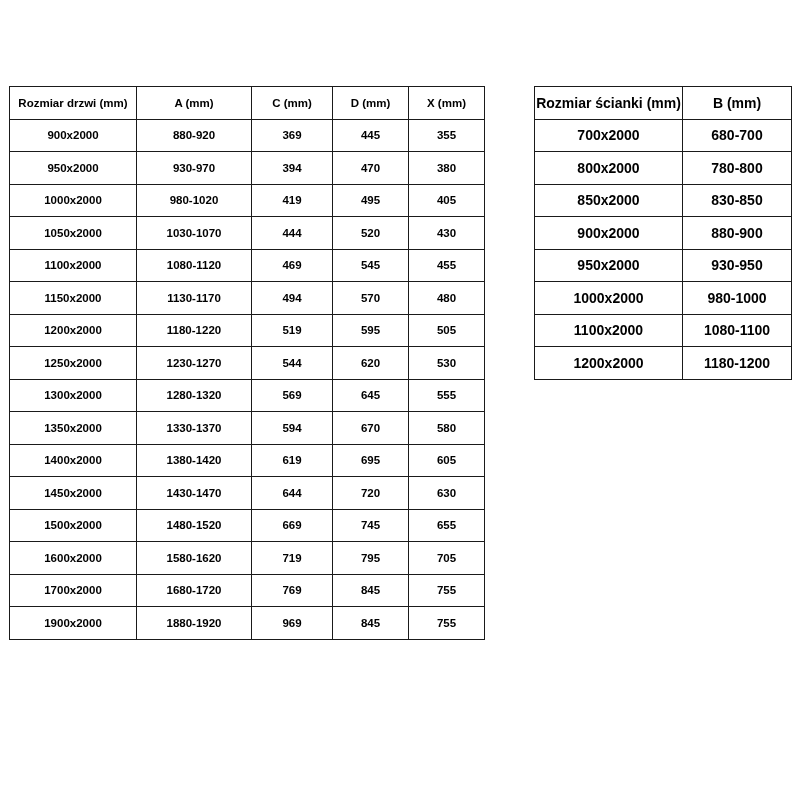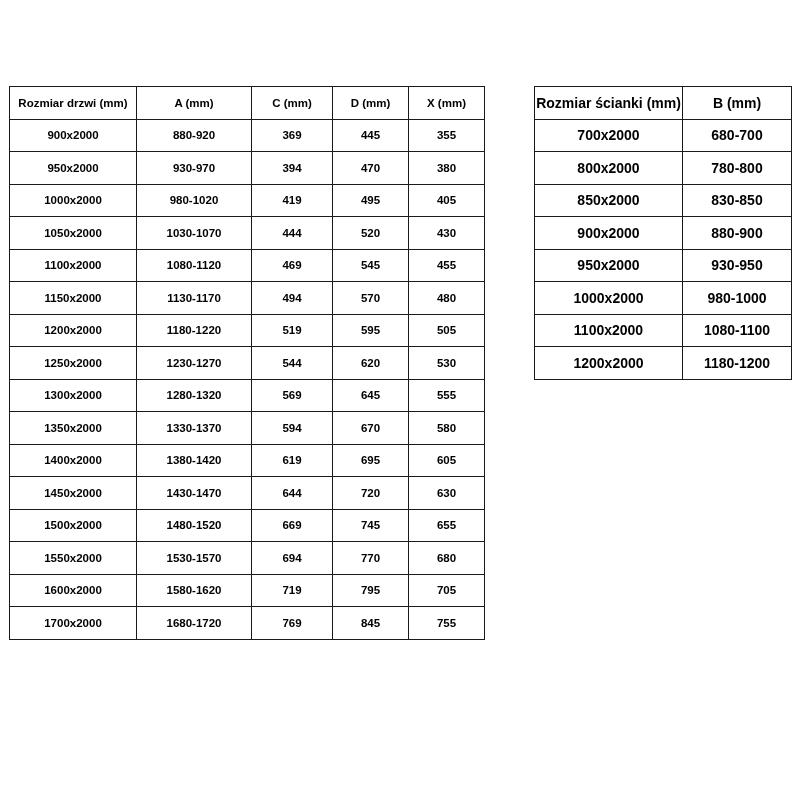--- a/index.html
+++ b/index.html
@@ -177,37 +177,37 @@
           <td>630</td>
         </tr>
         <tr>
           <td>1500x2000</td>
           <td>1480-1520</td>
           <td>669</td>
           <td>745</td>
           <td>655</td>
         </tr>
         <tr>
-          <td>1550x2000</td>
-          <td>1530-1570</td>
-          <td>694</td>
-          <td>770</td>
-          <td>680</td>
-        </tr>
-        <tr>
           <td>1600x2000</td>
           <td>1580-1620</td>
           <td>719</td>
           <td>795</td>
           <td>705</td>
         </tr>
         <tr>
           <td>1700x2000</td>
           <td>1680-1720</td>
           <td>769</td>
+          <td>845</td>
+          <td>755</td>
+        </tr>
+        <tr>
+          <td>1900x2000</td>
+          <td>1880-1920</td>
+          <td>969</td>
           <td>845</td>
           <td>755</td>
         </tr>
       </tbody>
   </table>
 
   <table class="spec" id="wall-table">
     <colgroup>
       <col class="w0">
         <col class="w1">

